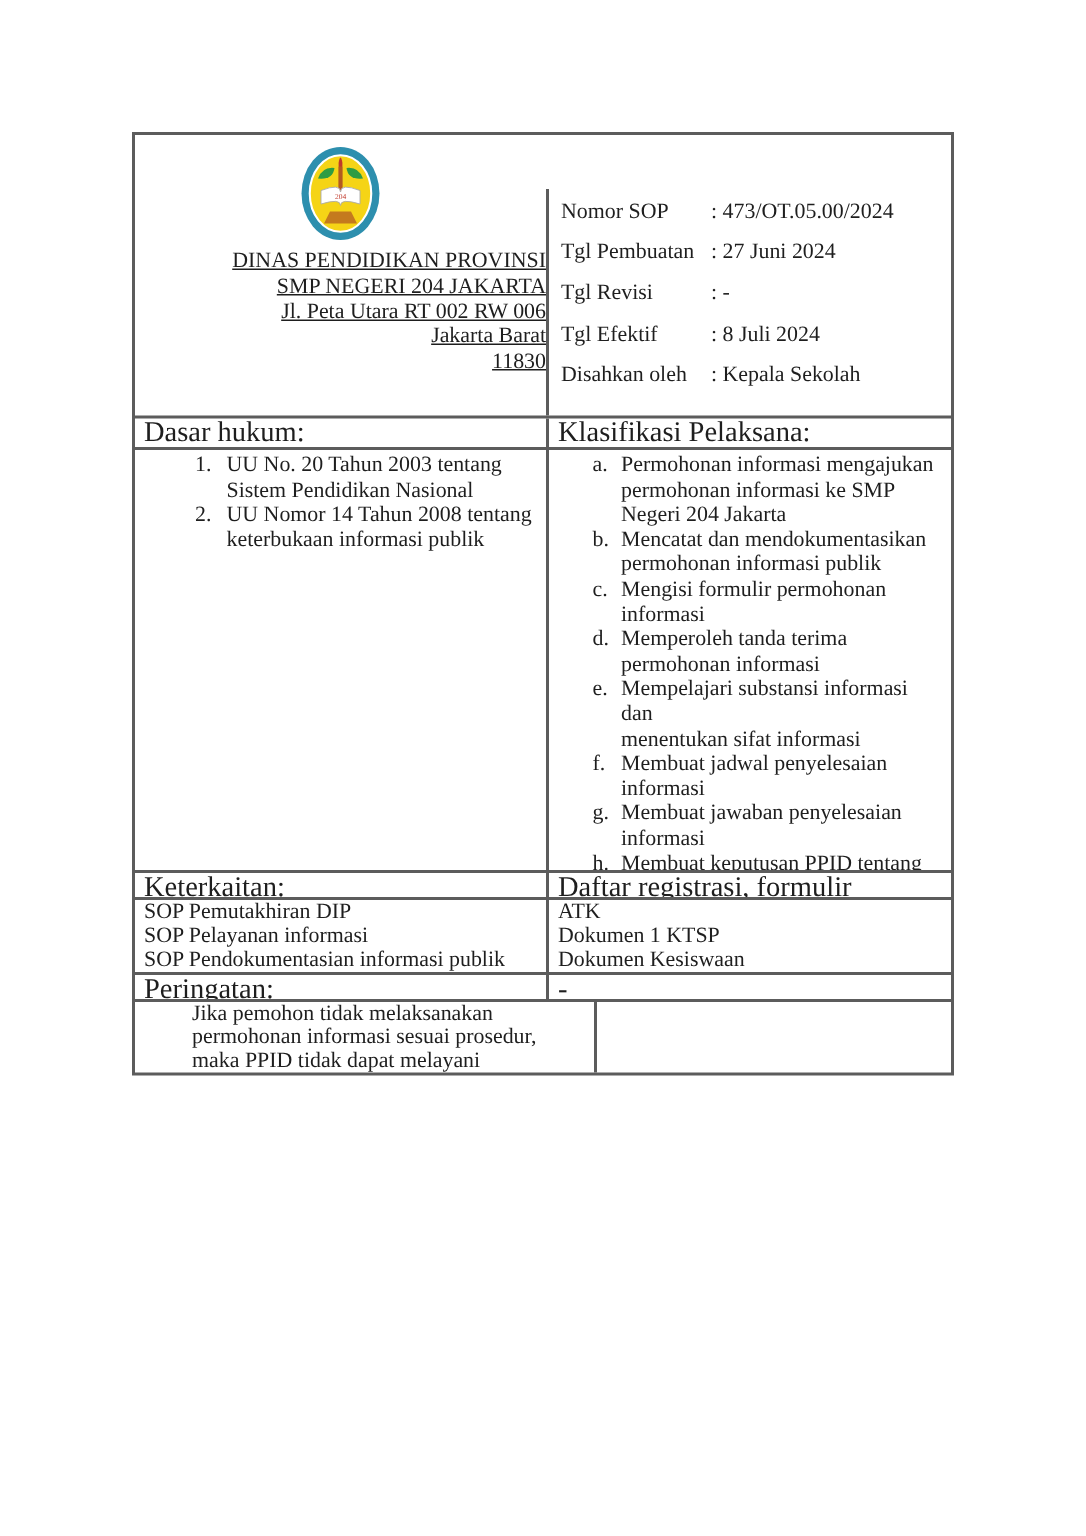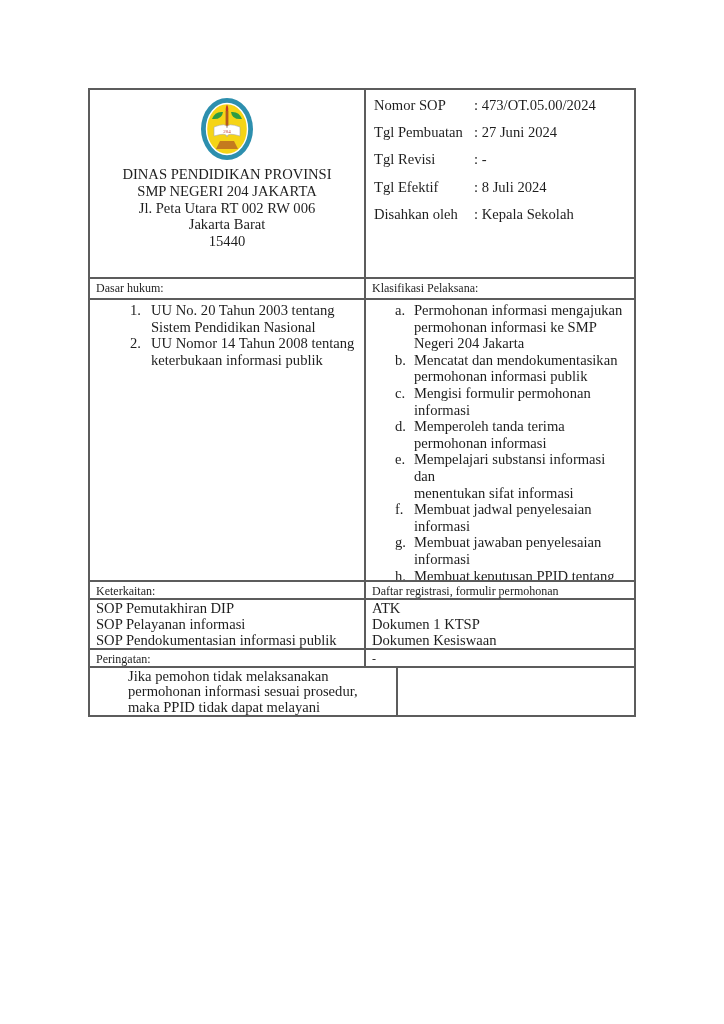--- a/index.html
+++ b/index.html
@@ -29,32 +29,32 @@
   
   .r1{height:189px;}
   .r2{height:21px;}
   .r3{height:282px;}
   .r4{height:18px;}
   .r5{height:50px;}
   .r6{height:18px;}
   .r7{height:47px;}
 
   
-  .inst-cell{text-align:center;padding-top:7px;}
+  .inst-cell{text-align:right;padding-top:7px;text-decoration:underline;}
   .logo-wrap{width:54px;height:64px;margin:0 auto 5px auto;}
   .inst-line{font-size:14.6px;line-height:16.8px;white-space:nowrap;}
 
   
-  .meta-cell{padding:2px 4px 0 8px;}
+  .meta-cell{padding:2px 4px 0 8px;margin-top:36px;}
   .meta-field{display:flex;line-height:27.2px;font-size:14.6px;}
   .meta-label{flex:0 0 100px;}
   .meta-value{white-space:pre-line;}
 
   
-  .subhead{font-size:12px;line-height:17px;padding:1px 6px;}
+  .subhead{font-size:19px;line-height:17px;padding:1px 6px;}
 
   
   .list-cell{padding-top:2px;}
   .oli{display:flex;font-size:14.6px;line-height:16.6px;}
   .oli .mk{flex:0 0 21px;}
   .left-list .oli{margin-left:40px;}
   .right-list .oli{margin-left:29px;}
   .right-list .oli .mk{flex:0 0 19px;}
   .oli .tx{white-space:pre-line;padding-right:4px;}
 
@@ -81,21 +81,21 @@
           <path d="M42 22 q-3 -8 -11 -7 q1 8 11 7z" fill="#2e9c43"></path>
           <path d="M14 30 q13 -5 13 1 q0 -6 13 -1 v9 q-13 -4 -13 1 q0 -5 -13 -1 z" stroke="#aaaaaa" stroke-width="0.6" fill="#ffffff"></path>
           <text x="27" y="35.5" font-size="5" text-anchor="middle" font-family="Liberation Serif, serif" fill="#c0392b">204</text>
           <path d="M20 44 h14 l4 8 h-22 z" fill="#c47a1e"></path>
         </svg>
       </div>
       <div class="inst-line">DINAS PENDIDIKAN PROVINSI</div>
       <div class="inst-line">SMP NEGERI 204 JAKARTA</div>
       <div class="inst-line">Jl. Peta Utara RT 002 RW 006</div>
       <div class="inst-line">Jakarta Barat</div>
-      <div class="inst-line">15440</div>
+      <div class="inst-line">11830</div>
     </div>
     <div class="cell cell-r meta-cell">
       <div class="meta-field">
         <span class="meta-label">Nomor SOP</span>
         <span class="meta-value">: 473/OT.05.00/2024</span>
       </div>
       <div class="meta-field">
         <span class="meta-label">Tgl Pembuatan</span>
         <span class="meta-value">: 27 Juni 2024</span>
       </div>

